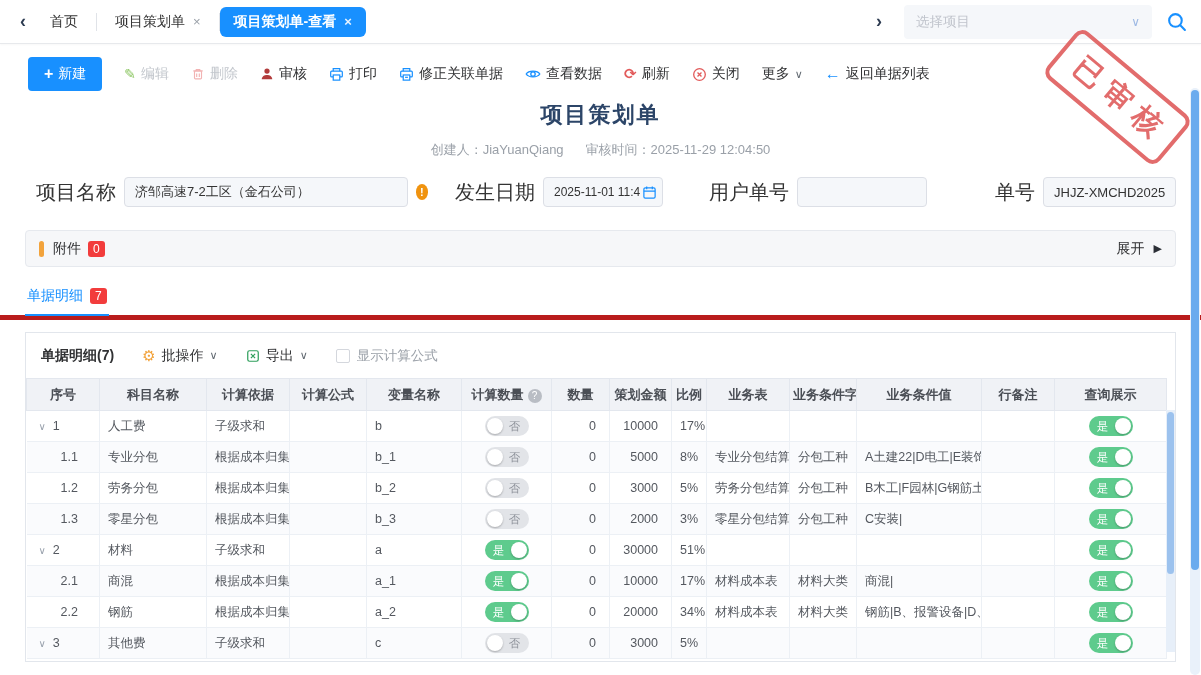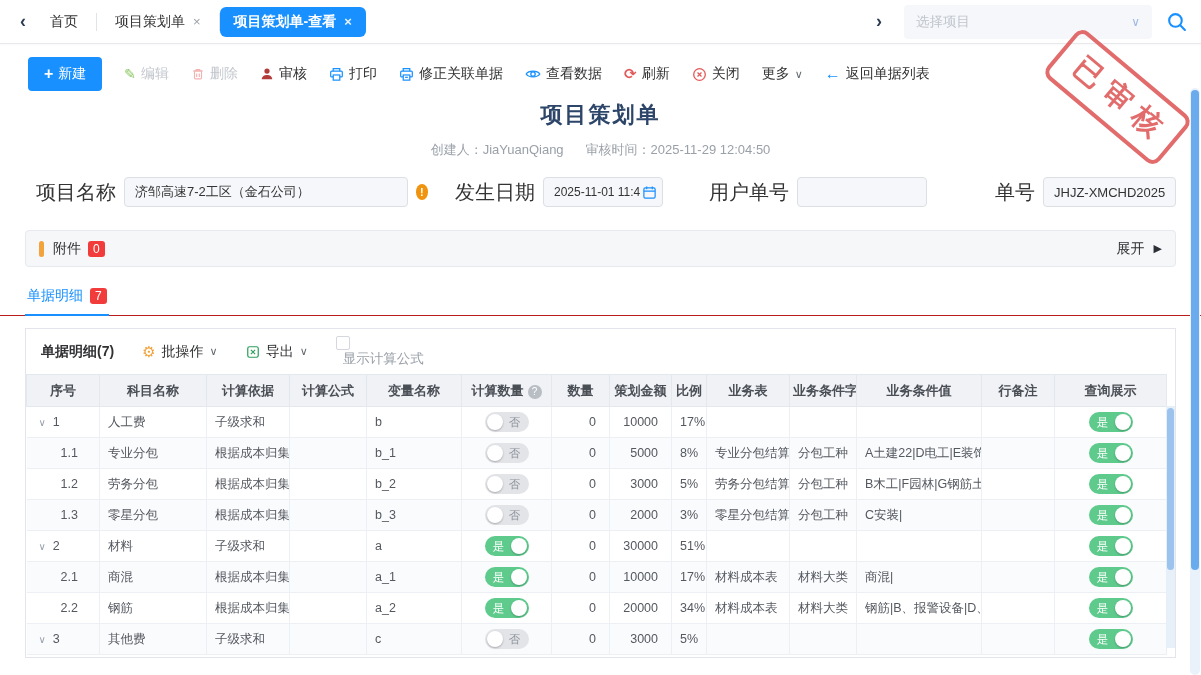--- a/index.html
+++ b/index.html
@@ -64,32 +64,32 @@
     height:37px; display:flex; align-items:center; padding:0 13px; }
   .attach-pill { width:5px; height:16px; border-radius:3px; background:#f2a33c; margin-right:9px; }
   .bar-label { font-size:14px; color:#303133; }
   .badge { background:#f23c3c; color:#fff; border-radius:3px; font-size:12px; line-height:14px;
     padding:1px 5px; margin-left:7px; }
   .attach-right { margin-left:auto; display:flex; align-items:center; gap:9px; font-size:14px;
     color:#303133; cursor:pointer; }
   .tri { font-size:11px; color:#2b2f36; }
 
   
-  .detail-tabs { margin-top:15px; padding:0 25px; border-bottom:1px solid #b91c1c; }
+  .detail-tabs { margin-top:15px; padding:0 25px; border-bottom:5px solid #b91c1c; }
   .dtab { display:inline-flex; align-items:center; color:#1890ff; font-size:14px;
     padding:5px 2px 9px; border-bottom:2px solid #1890ff; margin-bottom:-1px; cursor:pointer; }
 
   
   .panel { margin:12px 25px 0; border:1px solid #e2e6ec; position:relative; height:330px; overflow:hidden; background:#fff; }
   .panel-toolbar { height:45px; display:flex; align-items:center; gap:28px; padding:0 15px; }
   .ptitle { font-weight:bold; font-size:14px; color:#303133; }
   .ptool { display:inline-flex; align-items:center; gap:6px; font-size:14px; color:#303133;
     background:none; border:none; cursor:pointer; font-family:inherit; }
   .gear { color:#f2a33c; font-size:15px; }
-  .chk-wrap { display:inline-flex; cursor:pointer;flex-direction:column; }
+  .chk-wrap { display:inline-flex; align-items:center; cursor:pointer; }
   .checkbox { width:14px; height:14px; border:1px solid #d4d7dd; border-radius:2px; background:#fff; }
   .chk-label { color:#9aa0a8; font-size:13.5px; margin-left:7px; }
 
   table { border-collapse:collapse; table-layout:fixed; width:1140px; font-size:12.5px; color:#54585f; }
   thead th { background:#f0f2f6; border:1px solid #e3e7ee; height:32px; font-weight:bold;
     color:#4a4e55; font-size:13px; text-align:center; padding:0 3px; overflow:hidden; white-space:nowrap; }
   tbody td { border-bottom:1px solid #ecf0f5; border-right:1px solid #ecf0f5; height:31px;
     padding:0 8px; overflow:hidden; white-space:nowrap; }
   tbody tr.odd { background:#fafbfd; }
   td.cell-right { text-align:right; padding-right:13px; }

